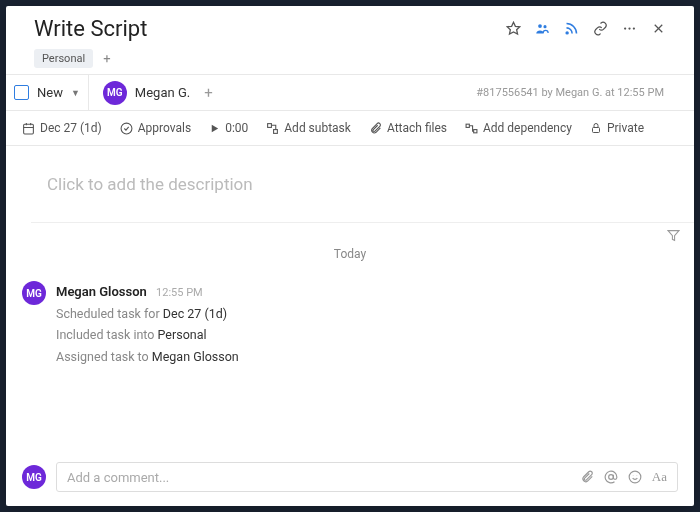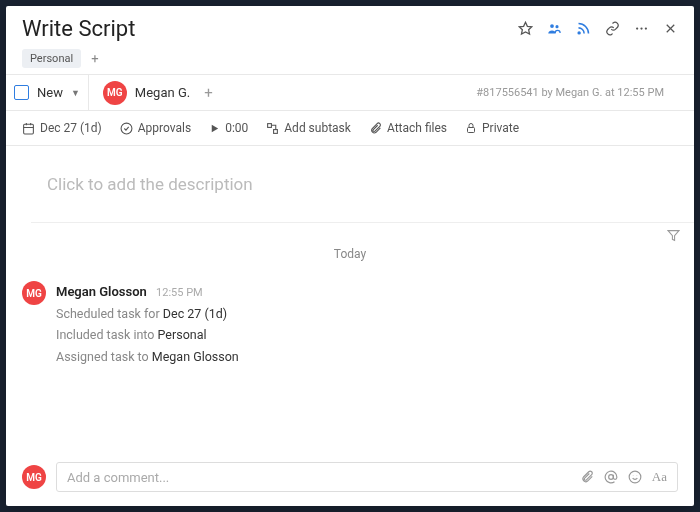--- a/index.html
+++ b/index.html
@@ -1,32 +1,32 @@
 <!DOCTYPE html>
 <html><head>
 <meta charset="utf-8">
 <style>
 * { box-sizing: border-box; margin: 0; padding: 0; font-family: -apple-system, BlinkMacSystemFont, "Segoe UI", Roboto, sans-serif; }
 body { background: #1a2332; display: flex; align-items: center; justify-content: center; height: 512px; width: 700px; }
 .panel { background: #fff; width: 688px; height: 500px; border-radius: 2px; box-shadow: 0 4px 20px rgba(0,0,0,0.3); display: flex; flex-direction: column; overflow: hidden; }
-.hdr { padding: 10px 16px 6px; }
+.hdr { padding: 10px 28px 6px; }
 .hdr-top { display: flex; justify-content: space-between; align-items: center; }
 .title { font-size: 22px; font-weight: 400; color: #222; }
 .hdr-icons { display: flex; gap: 14px; align-items: center; color: #555; }
 .hdr-icons > * { cursor: pointer; display: flex; align-items: center; }
 .tags { margin-top: 8px; display: flex; align-items: center; gap: 6px; }
 .tag { background: #eceff3; color: #555; font-size: 11px; padding: 3px 8px; border-radius: 3px; }
 .plus-tag { color: #888; font-size: 13px; cursor: pointer; padding: 0 4px; }
 .row2 { display: flex; align-items: center; border-top: 1px solid #e8e8e8; border-bottom: 1px solid #e8e8e8; }
 .status-box { display: flex; align-items: center; gap: 8px; padding: 10px 8px; border-right: 1px solid #e8e8e8; }
 .checkbox { width: 15px; height: 15px; border: 1.5px solid #2f7de0; border-radius: 2px; }
 .status-text { font-size: 13px; color: #333; }
 .chev { font-size: 9px; color: #777; }
 .assignee { display: flex; align-items: center; gap: 8px; padding: 0 14px; flex: 1; }
-.avatar { width: 24px; height: 24px; border-radius: 50%; background: #ef4444; color: #fff; font-size: 10px; font-weight: 600; display: flex; align-items: center; justify-content: center; }
+.avatar { width: 24px; height: 24px; border-radius: 50%; background: #6d28d9; color: #fff; font-size: 10px; font-weight: 600; display: flex; align-items: center; justify-content: center; }
 .assignee-name { font-size: 13px; color: #333; }
 .add-assignee { color: #999; font-size: 15px; margin-left: 6px; cursor: pointer; }
 .meta { font-size: 11px; color: #999; padding-right: 30px; }
 .toolbar { display: flex; align-items: center; gap: 18px; padding: 10px 16px; border-bottom: 1px solid #e8e8e8; font-size: 12px; color: #555; }
 .toolbar > * { display: flex; align-items: center; gap: 5px; cursor: pointer; }
 .toolbar svg { flex-shrink: 0; }
 .desc { padding: 28px 16px; font-size: 17px; color: #bbb; border-bottom: 1px solid #eee; cursor: text; margin-left: 25px; }
 .activity { flex: 1; padding: 12px 16px 0; overflow: auto; position: relative; }
 .filter-btn { position: absolute; right: 14px; top: 6px; color: #999; cursor: pointer; }
 .day-label { text-align: center; font-size: 12px; color: #888; margin: 12px 0 20px; }
@@ -145,20 +145,28 @@
         </svg>
       <span>Add subtask</span>
     </span>
     <span>
       <svg width="13" height="13" viewBox="0 0 24 24" fill="none" stroke="currentColor" stroke-width="2">
           <path d="M21 11l-8 8a5 5 0 0 1-7-7l9-9a3.5 3.5 0 0 1 5 5l-9 9a2 2 0 0 1-3-3l8-8"></path>
         </svg>
       <span>Attach files</span>
     </span>
     <span>
+      <svg width="13" height="13" viewBox="0 0 24 24" fill="none" stroke="currentColor" stroke-width="2">
+          <rect x="2" y="4" width="6" height="6"></rect>
+          <rect x="16" y="14" width="6" height="6"></rect>
+          <path d="M8 7h6v10h2"></path>
+        </svg>
+      <span>Add dependency</span>
+    </span>
+    <span>
       <svg width="12" height="12" viewBox="0 0 24 24" fill="none" stroke="currentColor" stroke-width="2">
           <rect x="5" y="11" width="14" height="10" rx="2"></rect>
           <path d="M8 11V7a4 4 0 0 1 8 0v4"></path>
         </svg>
       <span>Private</span>
     </span>
   </div>
 
   <div class="desc">Click to add the description</div>
 

